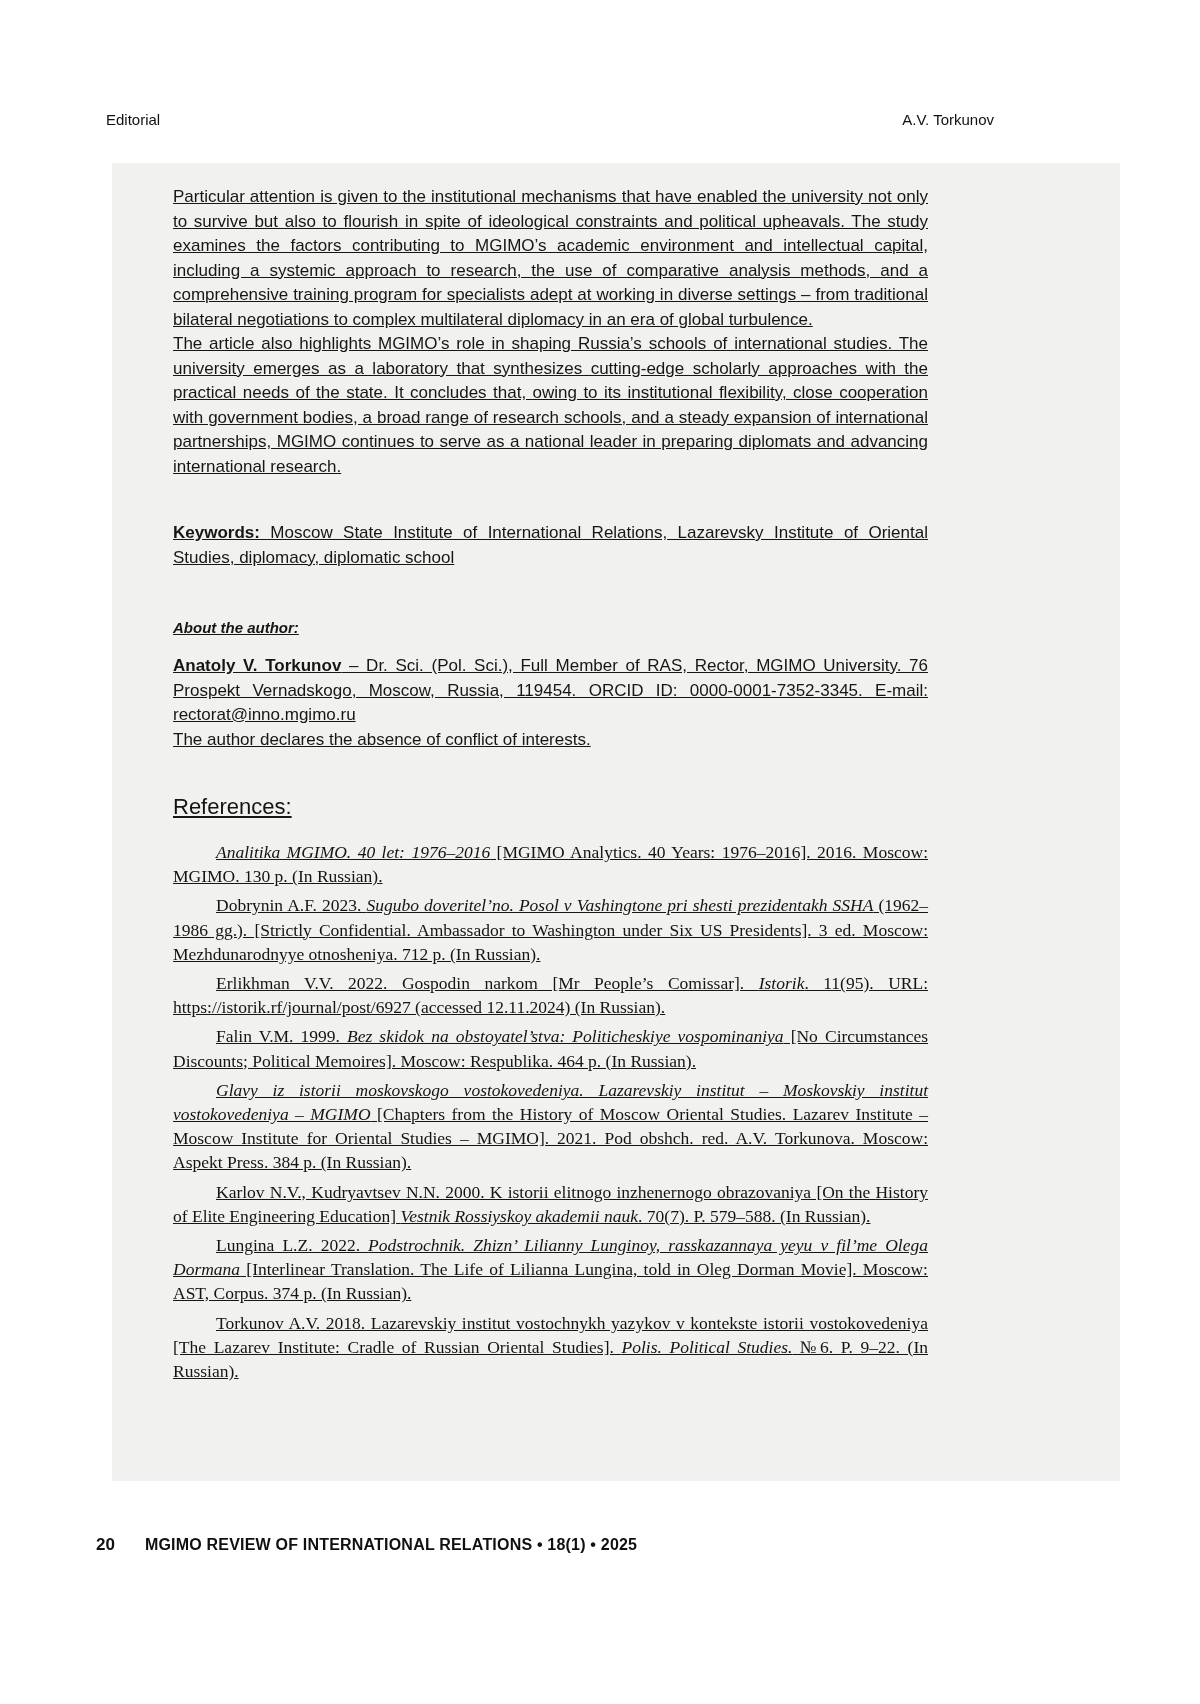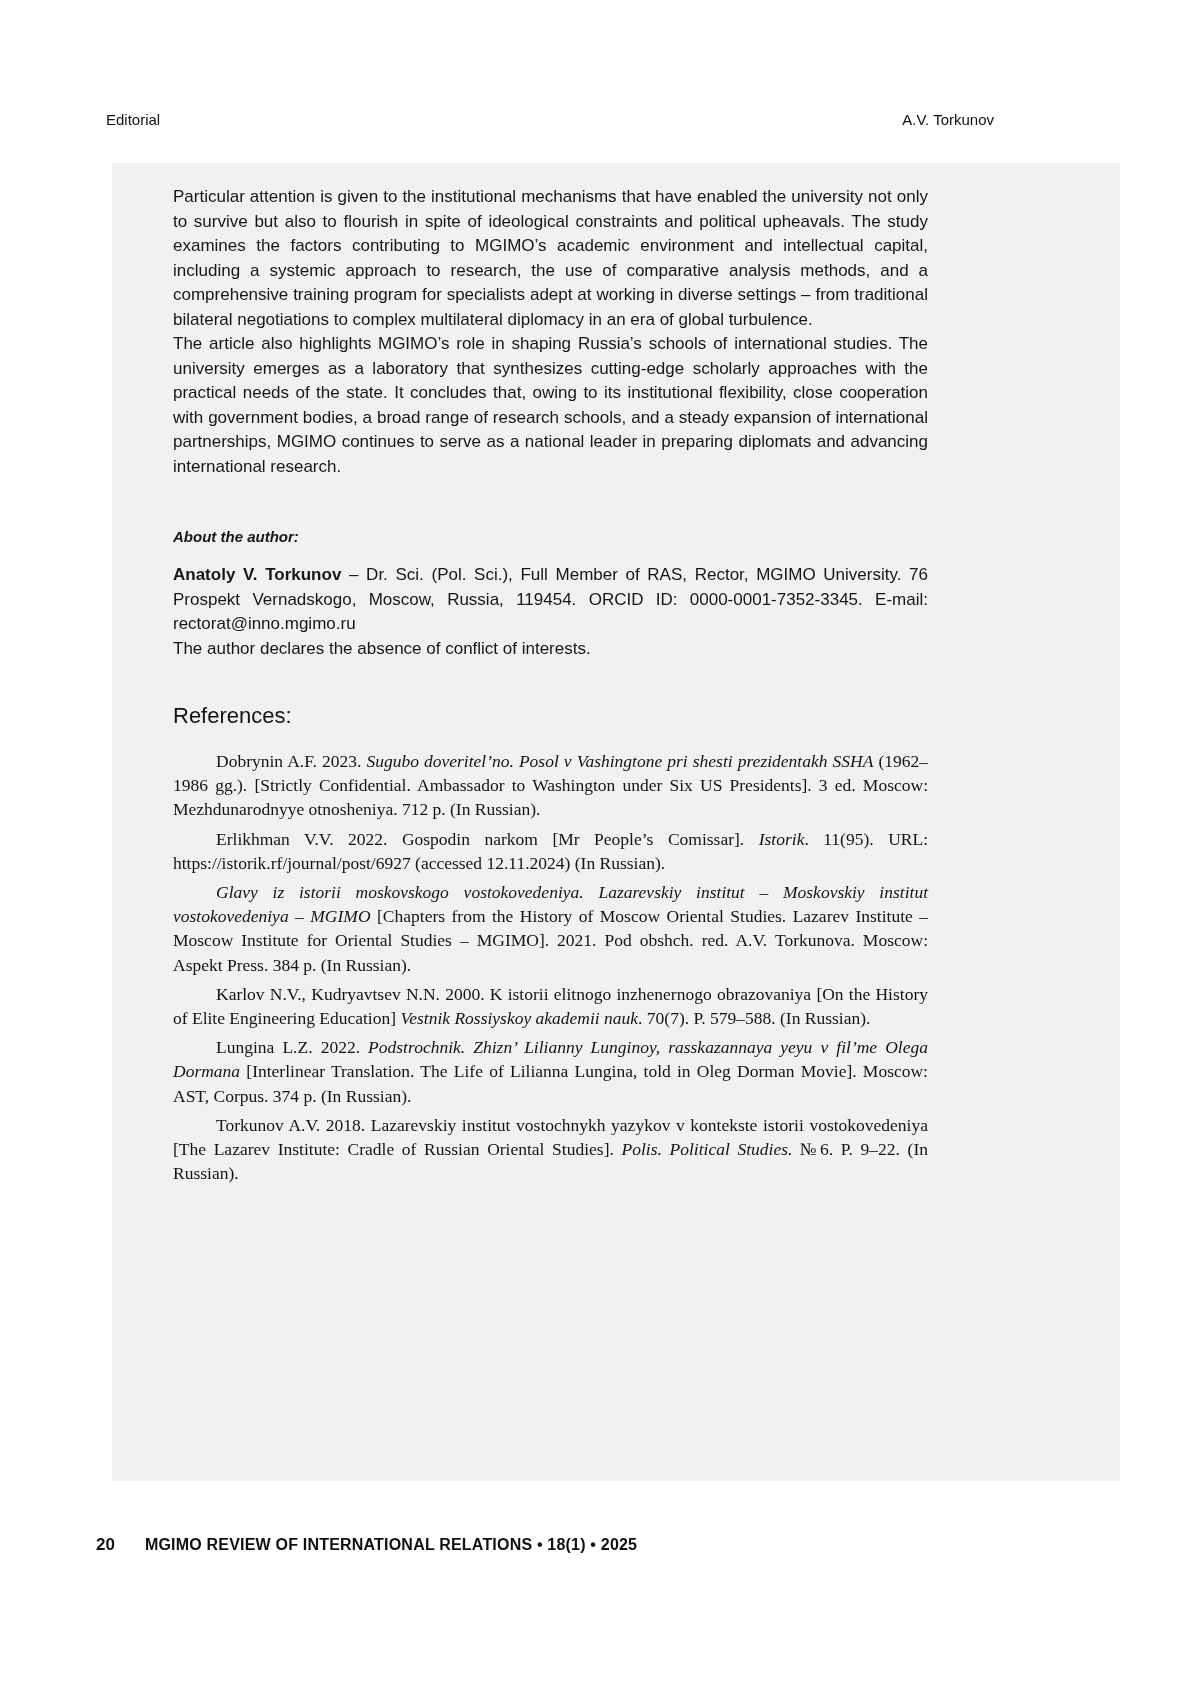--- a/index.html
+++ b/index.html
@@ -37,20 +37,21 @@
     top: 140px;
     width: 1008px;
     height: 1318px;
     background: #f1f1ef;
   }
   .column {
     position: absolute;
     left: 61px;
     top: 22px;
     width: 755px;
+    text-decoration: underline;
   }
   .body-sans {
     font-size: 17px;
     line-height: 24.5px;
     color: #161616;
   }
   .just { text-align: justify; hyphens: auto; -webkit-hyphens: auto; }
   .keywords { margin-top: 42px; }
   .keywords strong { font-weight: bold; }
   .subheading {
@@ -112,31 +113,34 @@
     <span>Editorial</span>
     <span>A.V. Torkunov</span>
   </header>
 
   <div class="panel">
     <div class="column">
 
       <p class="body-sans just">Particular attention is given to the institutional mechanisms that have enabled the university not only to survive but also to flourish in spite of ideological constraints and political upheavals. The study examines the factors contributing to MGIMO’s academic environment and intellectual capital, including a systemic approach to research, the use of comparative analysis methods, and a comprehensive training program for specialists adept at working in diverse settings – from traditional bilateral negotiations to complex multilateral diplomacy in an era of global turbulence.</p>
       <p class="body-sans just">The article also highlights MGIMO’s role in shaping Russia’s schools of international studies. The university emerges as a laboratory that synthesizes cutting-edge scholarly approaches with the practical needs of the state. It concludes that, owing to its institutional flexibility, close cooperation with government bodies, a broad range of research schools, and a steady expansion of international partnerships, MGIMO continues to serve as a national leader in preparing diplomats and advancing international research.</p>
 
+      <p class="body-sans just keywords"><strong>Keywords:</strong><span> Moscow State Institute of International Relations, Lazarevsky Institute of Oriental Studies, diplomacy, diplomatic school</span></p>
 
       <p class="subheading">About the author:</p>
       <p class="body-sans just author-info"><span style="font-weight: bold;">Anatoly V. Torkunov</span><span> – Dr. Sci. (Pol. Sci.), Full Member of RAS, Rector, MGIMO University. 76 Prospekt Vernadskogo, Moscow, Russia, 119454. ORCID ID: 0000-0001-7352-3345. E-mail: rectorat@inno.mgimo.ru</span></p>
 
       <p class="body-sans">The author declares the absence of conflict of interests.</p>
 
       <h2 class="references-heading">References:</h2>
 
       <div class="references">
+        <p class="ref"><span style="font-style: italic;">Analitika MGIMO. 40 let: 1976–2016</span><span> [MGIMO Analytics. 40 Years: 1976–2016]. 2016. Moscow: MGIMO. 130 p. (In Russian).</span></p>
         <p class="ref"><span>Dobrynin A.F. 2023. </span><span style="font-style: italic;">Sugubo doveritel’no. Posol v Vashingtone pri shesti prezidentakh SSHA</span><span> (1962–1986 gg.). [Strictly Confidential. Ambassador to Washington under Six US Presidents]. 3 ed. Moscow: Mezhdunarodnyye otnosheniya. 712 p. (In Russian).</span></p>
         <p class="ref"><span>Erlikhman V.V. 2022. Gospodin narkom [Mr People’s Comissar]. </span><span style="font-style: italic;">Istorik</span><span>. 11(95). URL: https://istorik.rf/journal/post/6927 (accessed 12.11.2024) (In Russian).</span></p>
+        <p class="ref"><span>Falin V.M. 1999. </span><span style="font-style: italic;">Bez skidok na obstoyatel’stva: Politicheskiye vospominaniya</span><span> [No Circumstances Discounts; Political Memoires]. Moscow: Respublika. 464 p. (In Russian).</span></p>
         <p class="ref"><span style="font-style: italic;">Glavy iz istorii moskovskogo vostokovedeniya. Lazarevskiy institut – Moskovskiy institut vostokovedeniya – MGIMO</span><span> [Chapters from the History of Moscow Oriental Studies. Lazarev Institute – Moscow Institute for Oriental Studies – MGIMO]. 2021. Pod obshch. red. A.V. Torkunova. Moscow: Aspekt Press. 384 p. (In Russian).</span></p>
         <p class="ref"><span>Karlov N.V., Kudryavtsev N.N. 2000. K istorii elitnogo inzhenernogo obrazovaniya [On the History of Elite Engineering Education] </span><span style="font-style: italic;">Vestnik Rossiyskoy akademii nauk</span><span>. 70(7). P. 579–588. (In Russian).</span></p>
         <p class="ref"><span>Lungina L.Z. 2022. </span><span style="font-style: italic;">Podstrochnik. Zhizn’ Lilianny Lunginoy, rasskazannaya yeyu v fil’me Olega Dormana</span><span> [Interlinear Translation. The Life of Lilianna Lungina, told in Oleg Dorman Movie]. Moscow: AST, Corpus. 374 p. (In Russian).</span></p>
         <p class="ref"><span>Torkunov A.V. 2018. Lazarevskiy institut vostochnykh yazykov v kontekste istorii vostokovedeniya [The Lazarev Institute: Cradle of Russian Oriental Studies]. </span><span style="font-style: italic;">Polis. Political Studies.</span><span> №6. P. 9–22. (In Russian).</span></p>
       </div>
 
     </div>
   </div>
 
   <footer class="page-footer">

